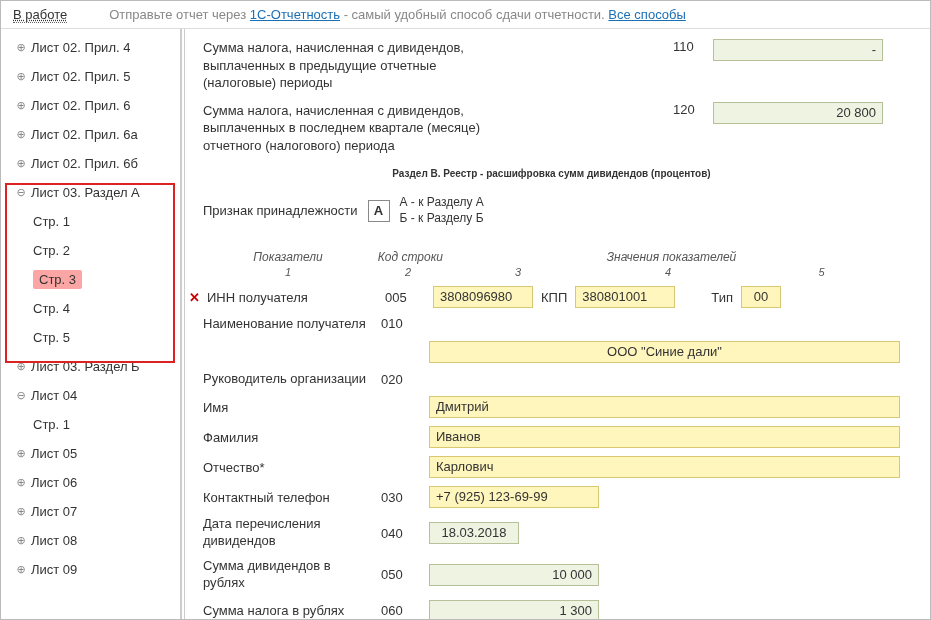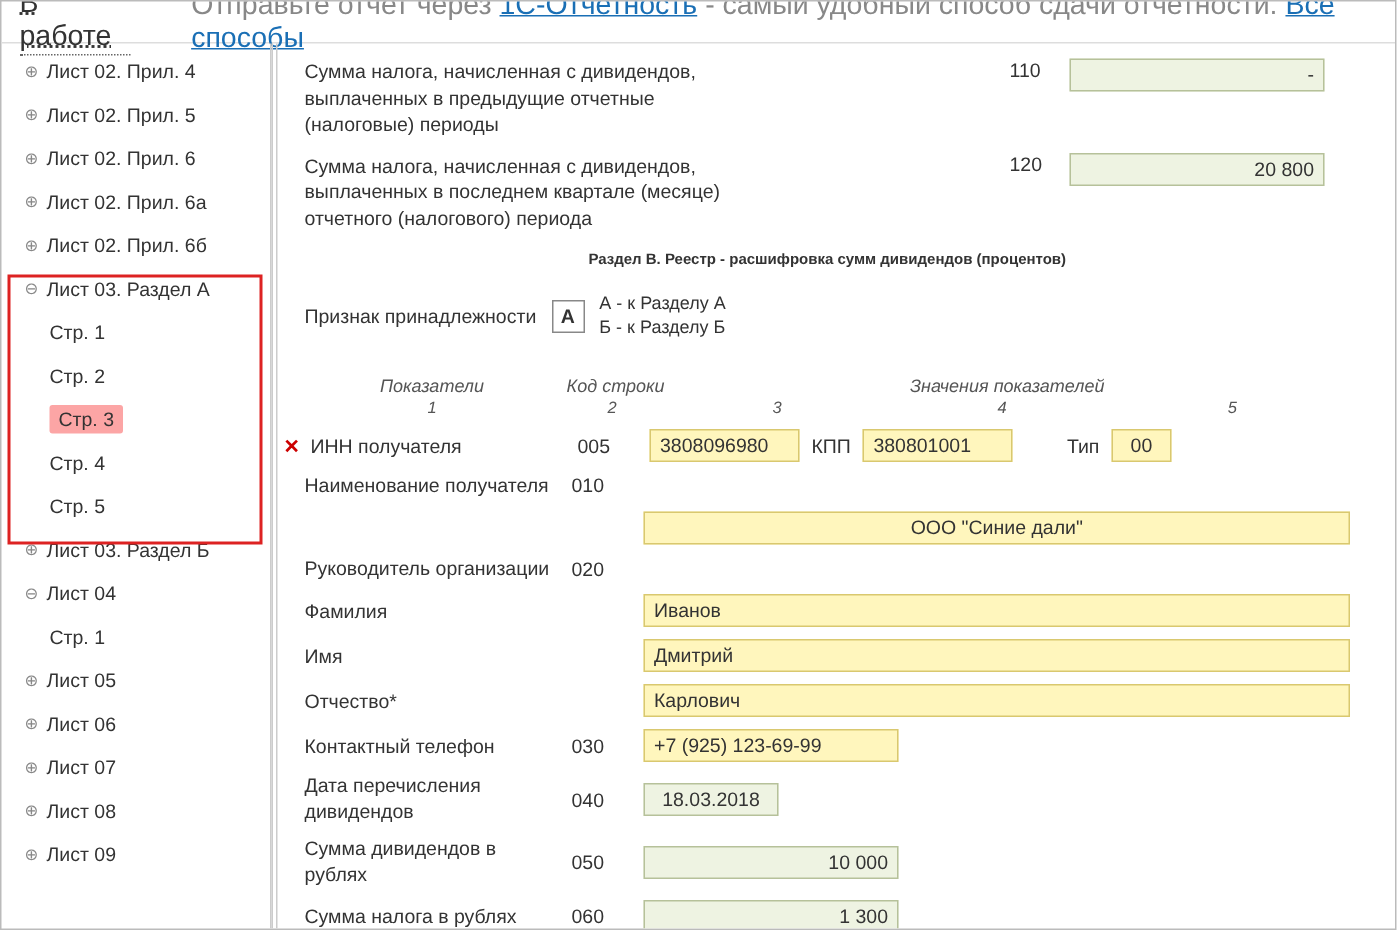--- a/index.html
+++ b/index.html
@@ -18,21 +18,21 @@
     position: relative;
     overflow: hidden;
   }
   .topbar {
     height: 28px;
     display: flex;
     align-items: center;
     padding: 0 12px;
     border-bottom: 1px solid #ddd;
     gap: 6px;
-    font-size: 19px;
+    font-size: 13px;
   }
   .topbar .status {
     color: #333;
     text-decoration: underline dotted;
     border-bottom: 1px dotted #666;
   }
   .topbar .hint { color: #888; }
   .topbar a { color: #1a6fb5; text-decoration: underline; cursor: pointer; text-align: center; }
   .body {
     display: flex;
@@ -325,30 +325,30 @@
           <div class="fcode"></div>
         <div class="fld yellow center full">ООО "Синие дали"</div>
       </div>
 
       <div class="frow">
         <div class="flabel" style="line-height:1.3">Руководитель организации</div>
         <div class="fcode">020</div>
       </div>
 
       <div class="frow">
+        <div class="flabel">Имя</div>
+        <div class="fcode"></div>
+        <div class="fld yellow left full">Дмитрий</div>
+      </div>
+      <div class="frow">
         <div class="flabel">Фамилия</div>
         <div class="fcode"></div>
         <div class="fld yellow left full">Иванов</div>
       </div>
       <div class="frow">
-        <div class="flabel">Имя</div>
-        <div class="fcode"></div>
-        <div class="fld yellow left full">Дмитрий</div>
-      </div>
-      <div class="frow">
         <div class="flabel">Отчество*</div>
         <div class="fcode"></div>
         <div class="fld yellow left full">Карлович</div>
       </div>
 
       <div class="frow">
         <div class="flabel">Контактный телефон</div>
         <div class="fcode">030</div>
         <div class="fld yellow left med">+7 (925) 123-69-99</div>
       </div>

